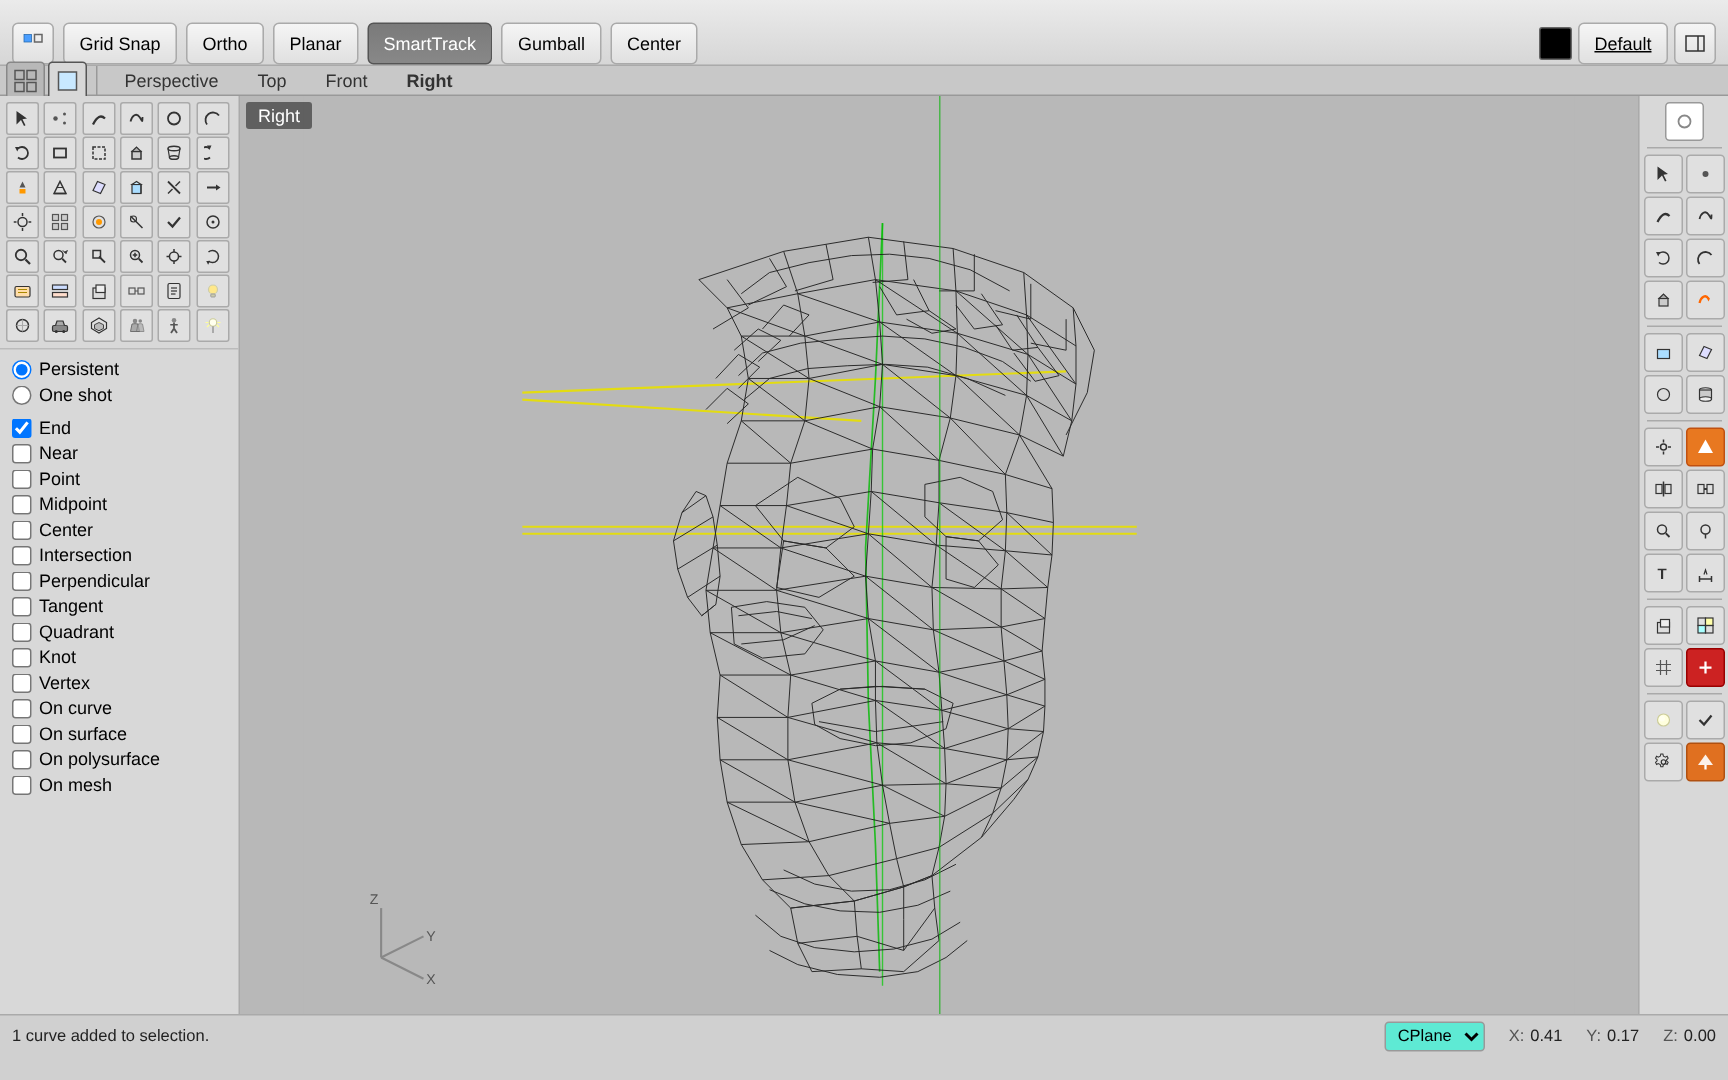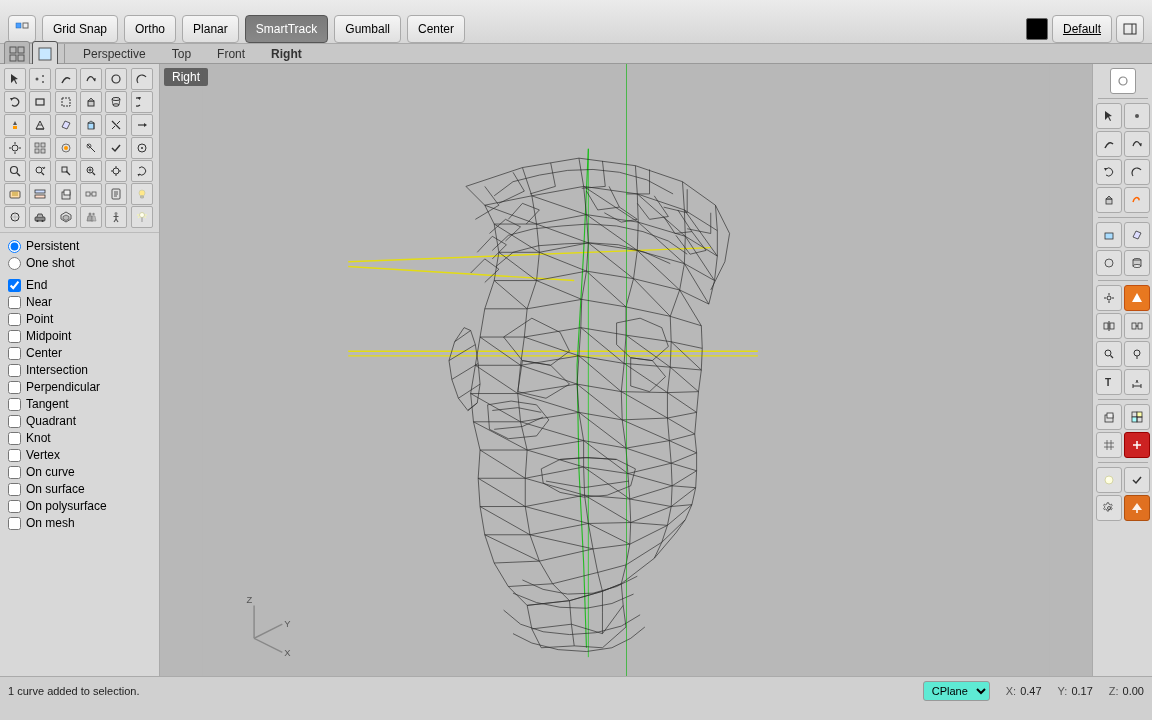--- a/index.html
+++ b/index.html
@@ -1046,21 +1046,21 @@
 <div id="status-bar">
   <span id="status-msg">1 curve added to selection.</span>
   <div class="coord-group">
     <select class="coord-dropdown">
       <option>CPlane</option>
       <option>World</option>
     </select>
   </div>
   <div class="coord-group">
     <span class="coord-label">X:</span>
-    <span>0.47</span>
+    <span>0.41</span>
   </div>
   <div class="coord-group">
     <span class="coord-label">Y:</span>
     <span>0.17</span>
   </div>
   <div class="coord-group">
     <span class="coord-label">Z:</span>
     <span>0.00</span>
   </div>
 </div>

